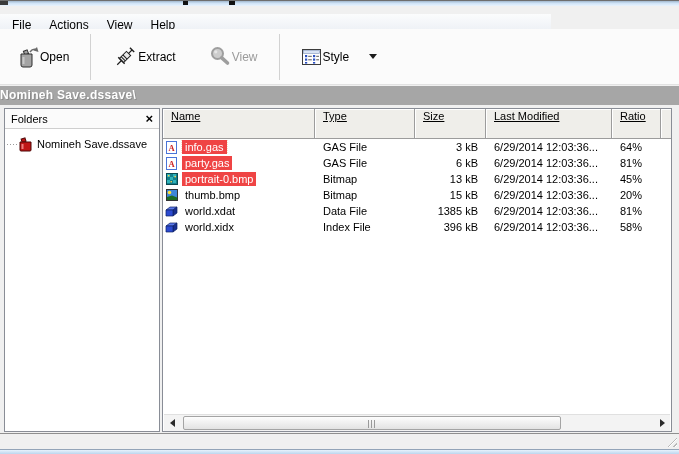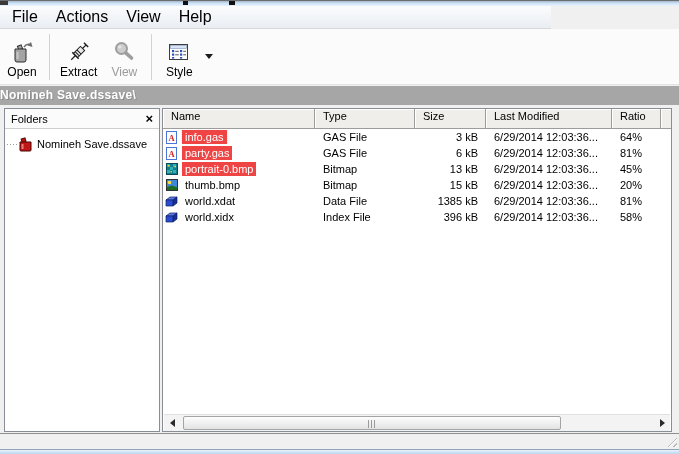--- a/index.html
+++ b/index.html
@@ -9,31 +9,31 @@
 
   
   .titlebar-sliver { position: absolute; left: 0; top: 0; width: 679px; height: 6px;
     background: linear-gradient(#9fb6cc, #cfe3f7 45%, #e9f3fd); border-top: 1px solid #6e6e6e; }
   .tb-mark { position: absolute; top: 0; height: 4px; background: #111; }
   .tb-mark.m0 { left: 0; width: 8px; background:#3a3a3a; }
   .tb-mark.m1 { left: 183px; width: 5px; }
   .tb-mark.m2 { left: 229px; width: 6px; }
 
   
-  .menubar { position: absolute; left: 0; top: 6px; width: 551px; height: 23px;
+  .menubar { position: absolute; left: 0; top: 14px; width: 551px; height: 23px;
     background: linear-gradient(#fbfcfd, #e9edf3); border-bottom: 1px solid #d8d8d8;
-    display: flex; align-items: center; font-size: 16px; }
+    display: flex; align-items: center; font-size: 12px; }
   .menu-item { padding: 3px 9px; cursor: default; }
   .menu-item:first-child { margin-left: 3px; }
 
   
   .toolbar { position: absolute; left: 0; top: 29px; width: 679px; height: 56px;
     background: #fbfbfb; border-bottom: 1px solid #e2e2e2; display: flex; align-items: center; }
-  .tbtn { display: flex; flex-direction: column; align-items: center; justify-content: flex-end;
-    height: 48px; min-width: 42px; padding: 2px 4px; margin: 0 1px; font-size: 12px; }
+  .tbtn { display: flex; align-items: center; justify-content: flex-end;
+    height: 48px; min-width: 42px; padding: 2px 4px; margin: 0 12px; font-size: 12px; }
   .tbtn .ticon { height: 26px; display: flex; align-items: center; justify-content: center; }
   .tbtn.disabled .tlabel { color: #9b9b9b; }
   .tsep { width: 1px; height: 46px; background: #d2d2d2; margin: 0 5px; }
   .tdrop { width: 16px; height: 40px; display: flex; align-items: center; justify-content: center; }
   .tdrop .arrow { width: 0; height: 0; border-left: 4px solid transparent; border-right: 4px solid transparent; border-top: 5px solid #1c1c1c; }
 
   
   .addressbar { position: absolute; left: 0; top: 86px; width: 679px; height: 19px;
     background: #a6a6a6; color: #ffffff; font-weight: bold; font-size: 12px;
     line-height: 19px; letter-spacing: 0.3px;
@@ -48,21 +48,21 @@
   .folders-close { font-weight: bold; font-size: 13px; line-height: 13px; cursor: default; }
   .tree { padding-top: 7px; }
   .tree-item { display: flex; align-items: center; height: 16px; white-space: nowrap; }
   .tree-connector { width: 10px; height: 1px; margin-left: 2px;
     background: repeating-linear-gradient(90deg, #9a9a9a 0 1px, transparent 1px 3px); }
   .tree-icon { display: inline-flex; margin: 0 4px 0 1px; }
 
   
   .file-panel { position: absolute; left: 162px; top: 108px; width: 510px; height: 324px;
     background: #ffffff; border: 1px solid #898d96; overflow: hidden; }
-  .list-header { display: flex; height: 20px; }
+  .list-header { display: flex; height: 30px; text-decoration: underline; }
   .hcol { background: #efeeea; border-right: 1px solid #9c9c9c; border-bottom: 1px solid #9c9c9c;
     box-shadow: inset 1px 1px 0 #ffffff; padding: 1px 6px 0 8px; white-space: nowrap; overflow: hidden; }
   .hcol.right { text-align: left; padding-right: 7px; }
   .hcol.stub { flex: 1; border-right: none; padding: 0; }
   .w-name { width: 152px; } .w-type { width: 100px; } .w-size { width: 71px; }
   .w-mod { width: 126px; } .w-ratio { width: 49px; }
 
   .file-row { display: flex; height: 16px; align-items: center; white-space: nowrap; }
   .cell { overflow: hidden; }
   .cell.name { width: 152px; display: flex; align-items: center; padding-left: 2px; }

